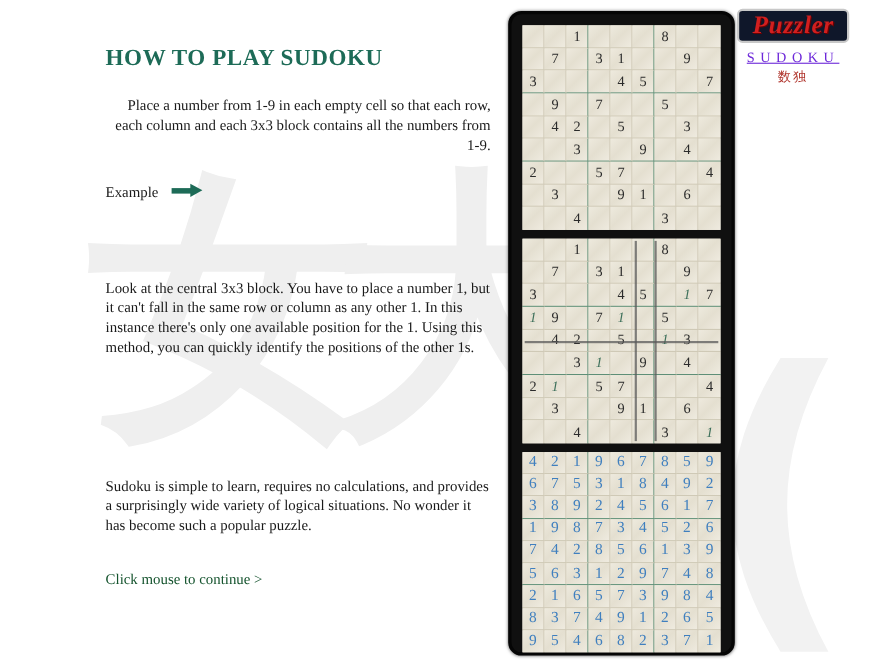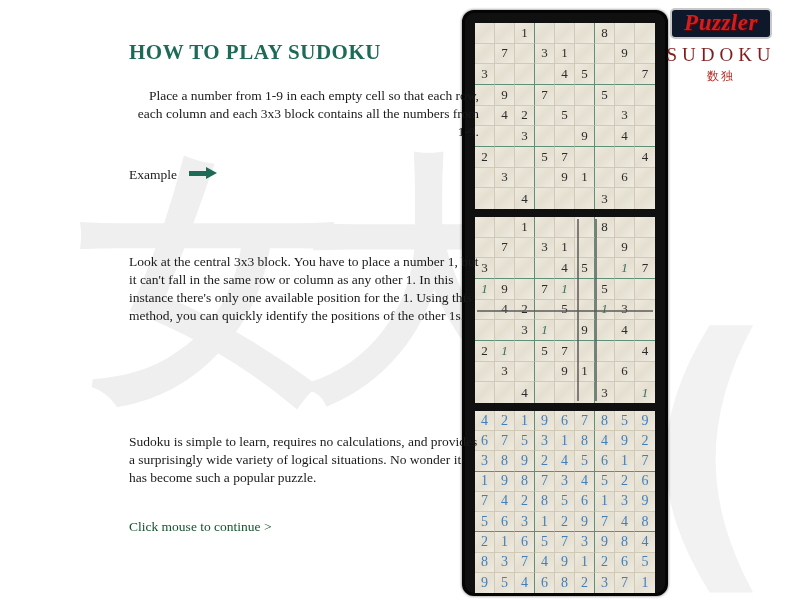--- a/index.html
+++ b/index.html
@@ -25,21 +25,21 @@
     z-index: 0;
     line-height: 1;
   }
   .bg-kanji.k1 { left: 80px;  top: 150px; font-size: 260px; }
   .bg-kanji.k2 { left: 300px; top: 150px; font-size: 260px; }
   .bg-kanji.k3 { left: 640px; top: 300px; font-size: 300px; color: #f2f2f2; }
 
   
   .left-col {
     position: absolute;
-    left: 129px;
+    left: 96px;
     top: 40px;
     width: 350px;
     z-index: 3;
   }
   .title {
     font-family: "Liberation Serif", serif;
     font-size: 21px;
     font-weight: bold;
     color: #1d6b57;
     letter-spacing: 0.5px;
@@ -179,23 +179,24 @@
     border: 2px solid #c8c8c8;
     border-radius: 5px;
     padding: 1px 12px 2px 12px;
     letter-spacing: 0.5px;
     text-shadow: 1px 1px 0 #6a0000;
     line-height: 1.05;
   }
   .logo-sudoku {
     margin-top: 5px;
     font-family: "Liberation Serif", serif;
-    font-size: 19px;
+    font-size: 13px;
     letter-spacing: 5px;
-    color: #7f1d1d;
+    color: #6d28d9;
+    text-decoration: underline;
   }
   .logo-kanji {
     margin-top: 2px;
     font-family: "DejaVu Sans", sans-serif;
     font-size: 12px;
     color: #b0342c;
     letter-spacing: 2px;
   }
 </style>
 </head>

